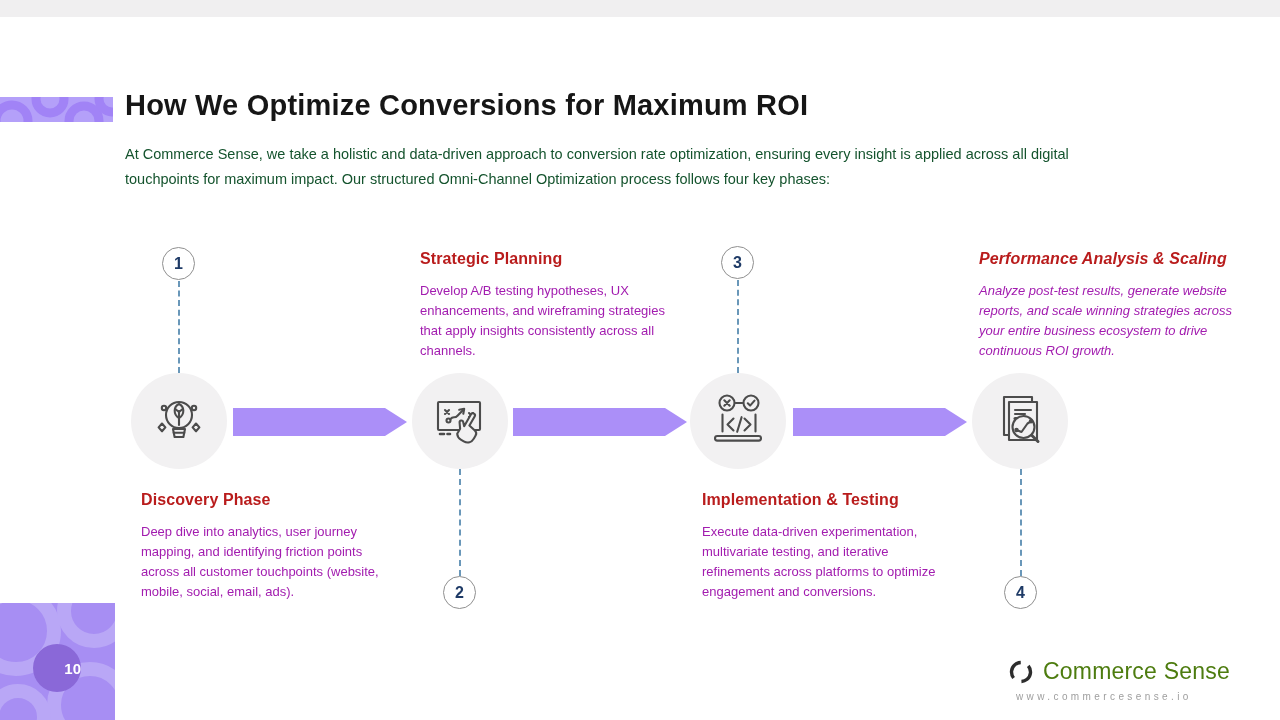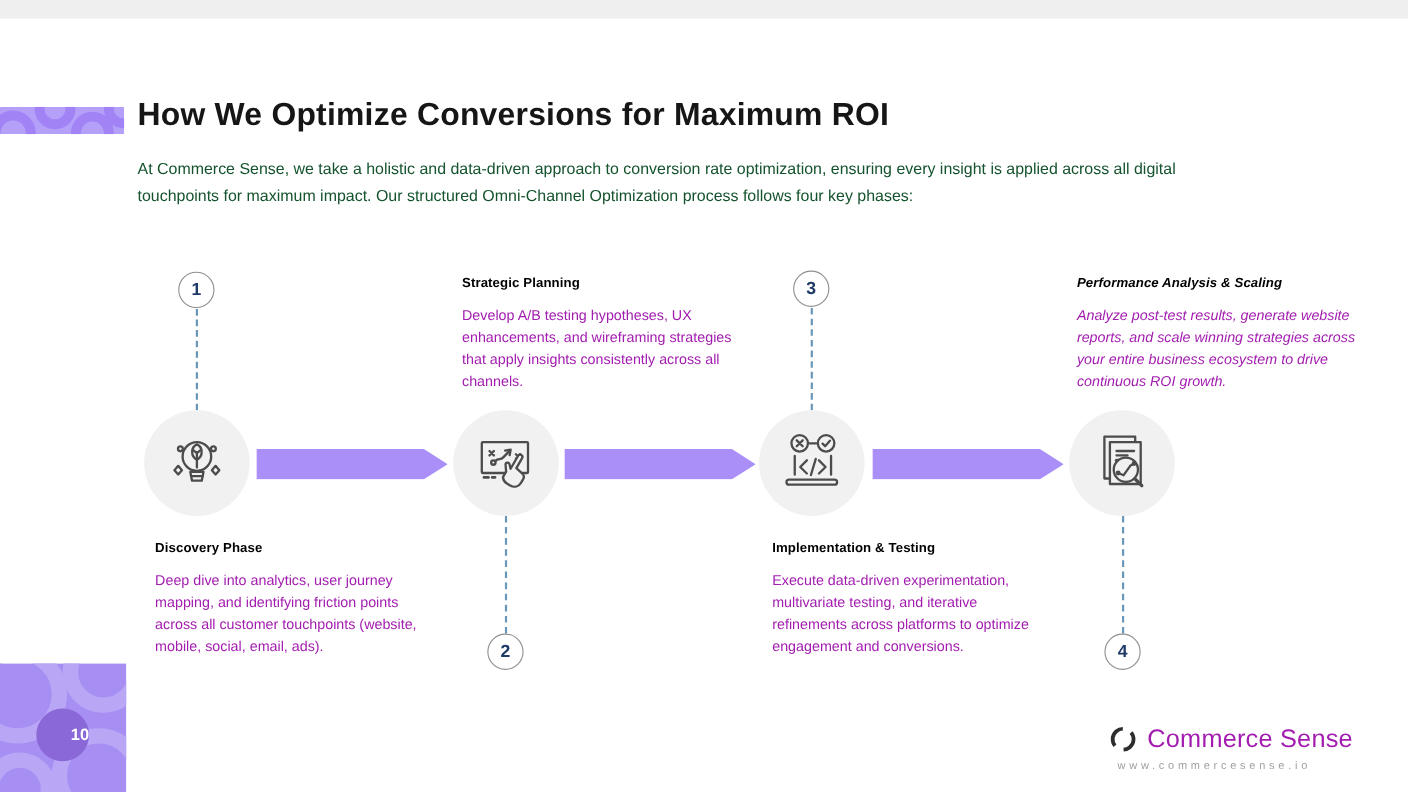--- a/index.html
+++ b/index.html
@@ -40,30 +40,30 @@
            clip-path: polygon(0% 0%, calc(100% - 22px) 0%, 100% 50%, calc(100% - 22px) 100%, 0% 100%); }
   .ar1 { left: 233px; }
   .ar2 { left: 513px; }
   .ar3 { left: 793px; }
 
   .phase-text { position: absolute; }
   .pt1 { left: 141px; top: 491px; width: 252px; }
   .pt2 { left: 420px; top: 250px; width: 250px; }
   .pt3 { left: 702px; top: 491px; width: 250px; }
   .pt4 { left: 979px; top: 250px; width: 258px; font-style: italic; }
-  .phase-title { font-size: 12px; font-weight: 700; color: #000000; letter-spacing: 0.1px; }
+  .phase-title { font-size: 16px; font-weight: 700; color: #b91c1c; letter-spacing: 0.1px; }
   .phase-desc { margin-top: 13px; font-size: 13px; line-height: 20px; color: #a21caf; }
 
   .page-badge { position: absolute; left: 33px; top: 41px; width: 48px; height: 48px; border-radius: 50%;
                 background: #8a68d8; display: flex; align-items: center; justify-content: flex-end;
                 color: #ffffff; font-size: 15px; font-weight: 700; }
 
   .brand { position: absolute; left: 1008px; top: 658px; width: 230px; }
   .brand-row { display: flex; align-items: center; gap: 9px; }
-  .brand-name { font-size: 23px; color: #a21caf; letter-spacing: 0.2px; }
+  .brand-name { font-size: 23px; color: #4d7c0f; letter-spacing: 0.2px; }
   .brand-url { margin-top: 6px; margin-left: 8px; font-size: 10px; letter-spacing: 3.4px; color: #9e9e9e; }
 
   svg.icon { stroke: #4c4c4c; fill: none; stroke-width: 2.1; stroke-linecap: round; stroke-linejoin: round; }
 </style>
 </head>
 <body>
 
 <div class="canvas">
 
   <div class="topbar"></div>

